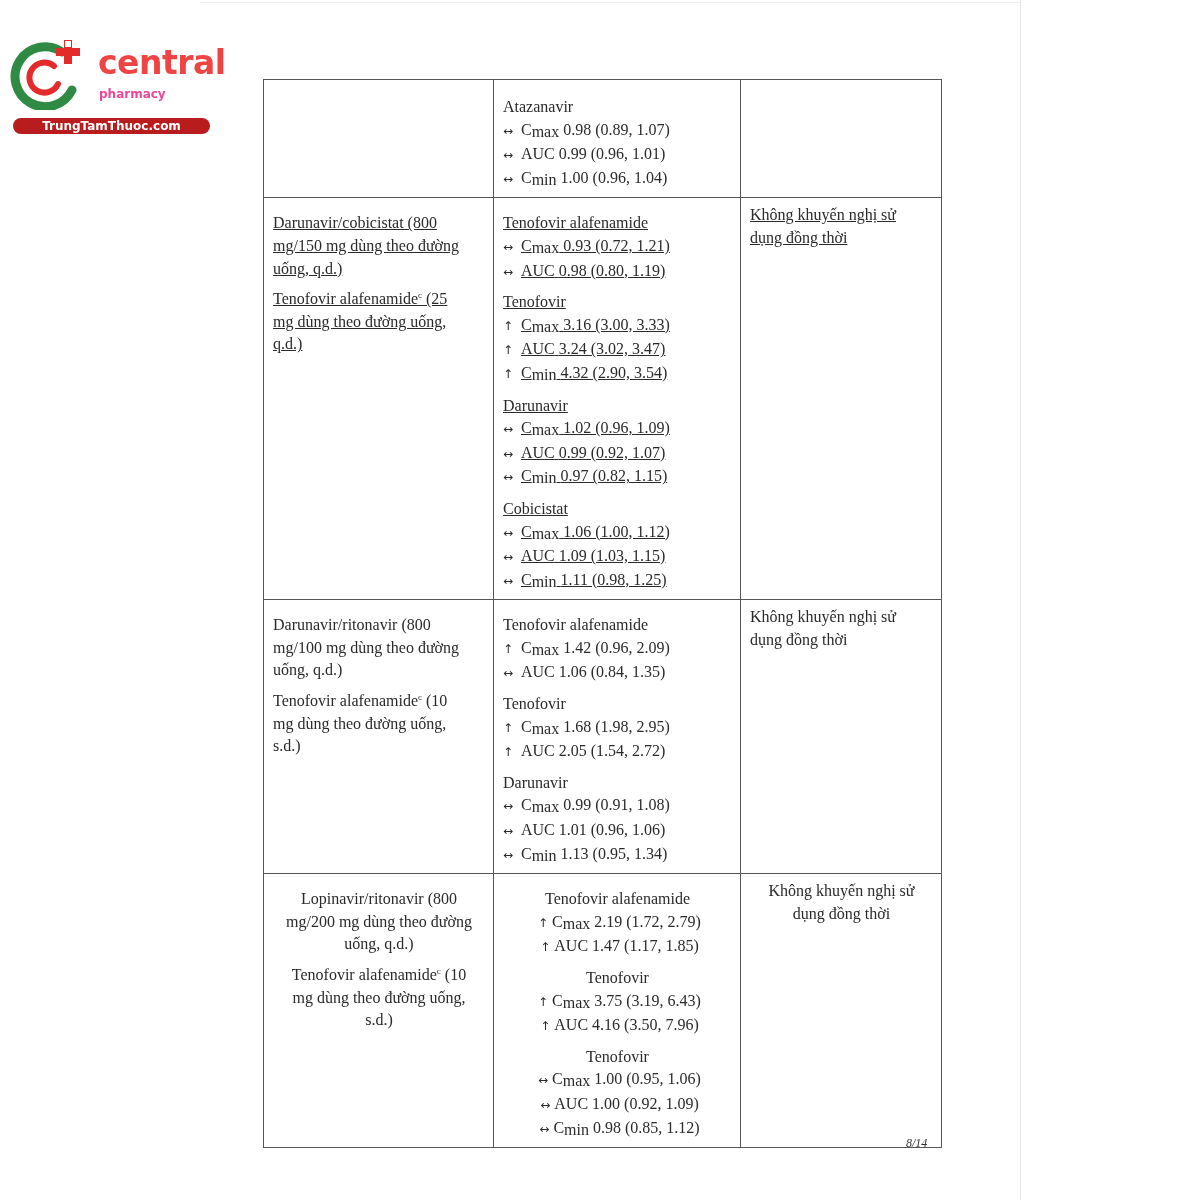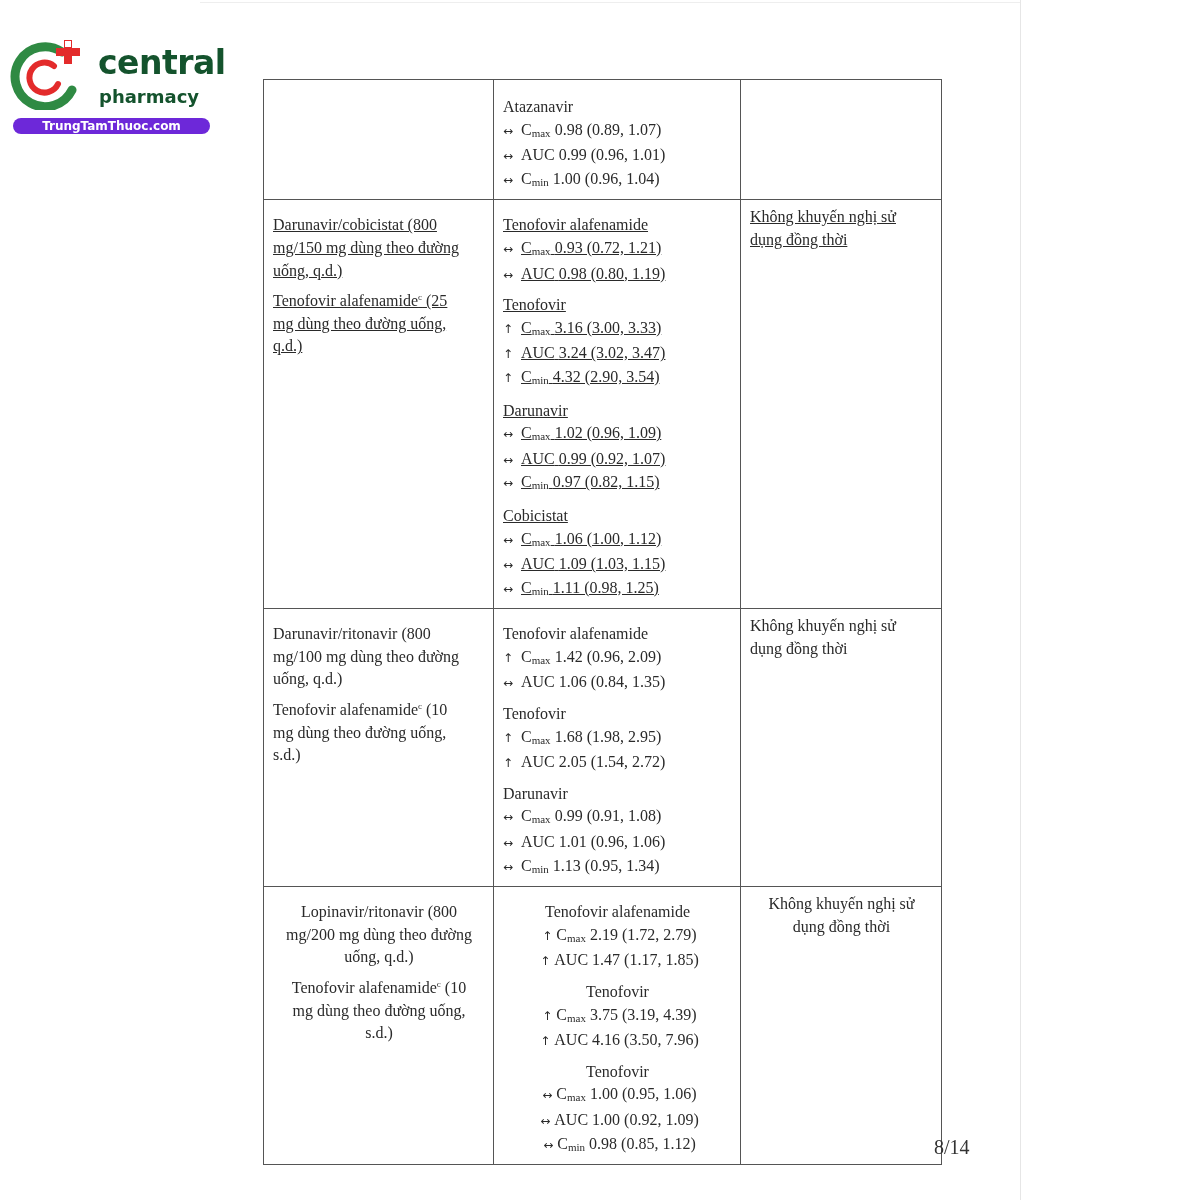--- a/index.html
+++ b/index.html
@@ -7,44 +7,44 @@
     width: 1200px; height: 1200px; background: #ffffff; position: relative; overflow: hidden;
     font-family: "Liberation Serif", "DejaVu Serif", serif; color: #2a2a2a;
   }
   .page-edge { position: absolute; left: 1020px; top: 0; width: 1px; height: 1200px; background: #e6e6e6; }
   .page-edge-top { position: absolute; left: 200px; top: 2px; width: 820px; height: 1px; background: #eeeeee; }
 
   
   .logo { position: absolute; left: 10px; top: 38px; width: 205px; height: 100px; }
   .logo svg.mark { position: absolute; left: 0; top: 0; }
   .logo .brand { position: absolute; left: 88px; top: 45px; font-family: "DejaVu Sans", sans-serif; font-weight: bold;
-    font-size: 33px; color: #14532d; line-height: 1; letter-spacing: -0.5px; top: 8px; }
+    font-size: 33px; color: #ef4444; line-height: 1; letter-spacing: -0.5px; top: 8px; }
   .logo .sub { position: absolute; left: 89px; top: 50px; font-family: "DejaVu Sans", sans-serif; font-weight: bold;
-    font-size: 18px; color: #14532d; line-height: 1; }
-  .logo .url { position: absolute; left: 3px; top: 80px; width: 197px; height: 16px; background: #6d28d9; border-radius: 8px;
+    font-size: 12px; color: #ec4899; line-height: 1; }
+  .logo .url { position: absolute; left: 3px; top: 80px; width: 197px; height: 16px; background: #b91c1c; border-radius: 8px;
     color: #fff; font-family: "DejaVu Sans", sans-serif; font-weight: bold; font-size: 12px; line-height: 16px; text-align: center; }
 
   
   table.ddi {
     position: absolute; left: 263px; top: 79px; width: 678px; border-collapse: collapse; table-layout: fixed;
     font-size: 16px; line-height: 22.6px;
   }
   table.ddi td { border: 1.5px solid #555; vertical-align: top; padding: 0; }
   table.ddi col.c1 { width: 230px; }
   table.ddi col.c2 { width: 247px; }
   table.ddi col.c3 { width: 201px; }
   .cell-pad { padding: 6px 8px 6px 9px; }
   .para { margin: 8px 0 8px 0; }
   .para:last-child { margin-bottom: 0; }
   .ln { display: block; white-space: nowrap; }
-  .sub-txt { font-size: 11px; vertical-align: -2px; }
+  .sub-txt { font-size: 16px; vertical-align: -2px; }
   sup { font-size: 9px; vertical-align: 6px; line-height: 0; }
   .arrow { display: inline-block; width: 18px; font-family: "DejaVu Sans", sans-serif; font-size: 12px; }
 
-  .page-num { position: absolute; left: 906px; top: 1136px; font-size: 20px; color: #333; margin-left: 28px; }
+  .page-num { position: absolute; left: 906px; top: 1136px; font-style: italic; font-size: 12px; color: #333; }
 </style>
 </head>
 <body>
 
 <div class="page-edge-top"></div>
 <div class="page-edge"></div>
 
 <div class="logo">
   <svg class="mark" width="82" height="72" viewBox="0 0 82 72">
     <path d="M52 14 A30 30 0 1 0 62 52" fill="none" stroke="#2f8a43" stroke-width="9" stroke-linecap="round"></path>
@@ -191,21 +191,21 @@
         </td>
         <td>
           <div class="cell-pad" style="padding-top: 6px;">
             <div class="para">
               <span class="ln">Tenofovir alafenamide</span>
               <span class="ln"><span class="arrow">↑</span><span>C</span><span class="sub-txt">max</span> <span>2.19 (1.72, 2.79)</span></span>
               <span class="ln"><span class="arrow">↑</span><span>AUC</span> <span>1.47 (1.17, 1.85)</span></span>
             </div>
             <div class="para">
               <span class="ln">Tenofovir</span>
-              <span class="ln"><span class="arrow">↑</span><span>C</span><span class="sub-txt">max</span> <span>3.75 (3.19, 4.39)</span></span>
+              <span class="ln"><span class="arrow">↑</span><span>C</span><span class="sub-txt">max</span> <span>3.75 (3.19, 6.43)</span></span>
               <span class="ln"><span class="arrow">↑</span><span>AUC</span> <span>4.16 (3.50, 7.96)</span></span>
             </div>
             <div class="para">
               <span class="ln">Tenofovir</span>
               <span class="ln"><span class="arrow">↔</span><span>C</span><span class="sub-txt">max</span> <span>1.00 (0.95, 1.06)</span></span>
               <span class="ln"><span class="arrow">↔</span><span>AUC</span> <span>1.00 (0.92, 1.09)</span></span>
               <span class="ln"><span class="arrow">↔</span><span>C</span><span class="sub-txt">min</span> <span>0.98 (0.85, 1.12)</span></span>
             </div>
           </div>
         </td>

